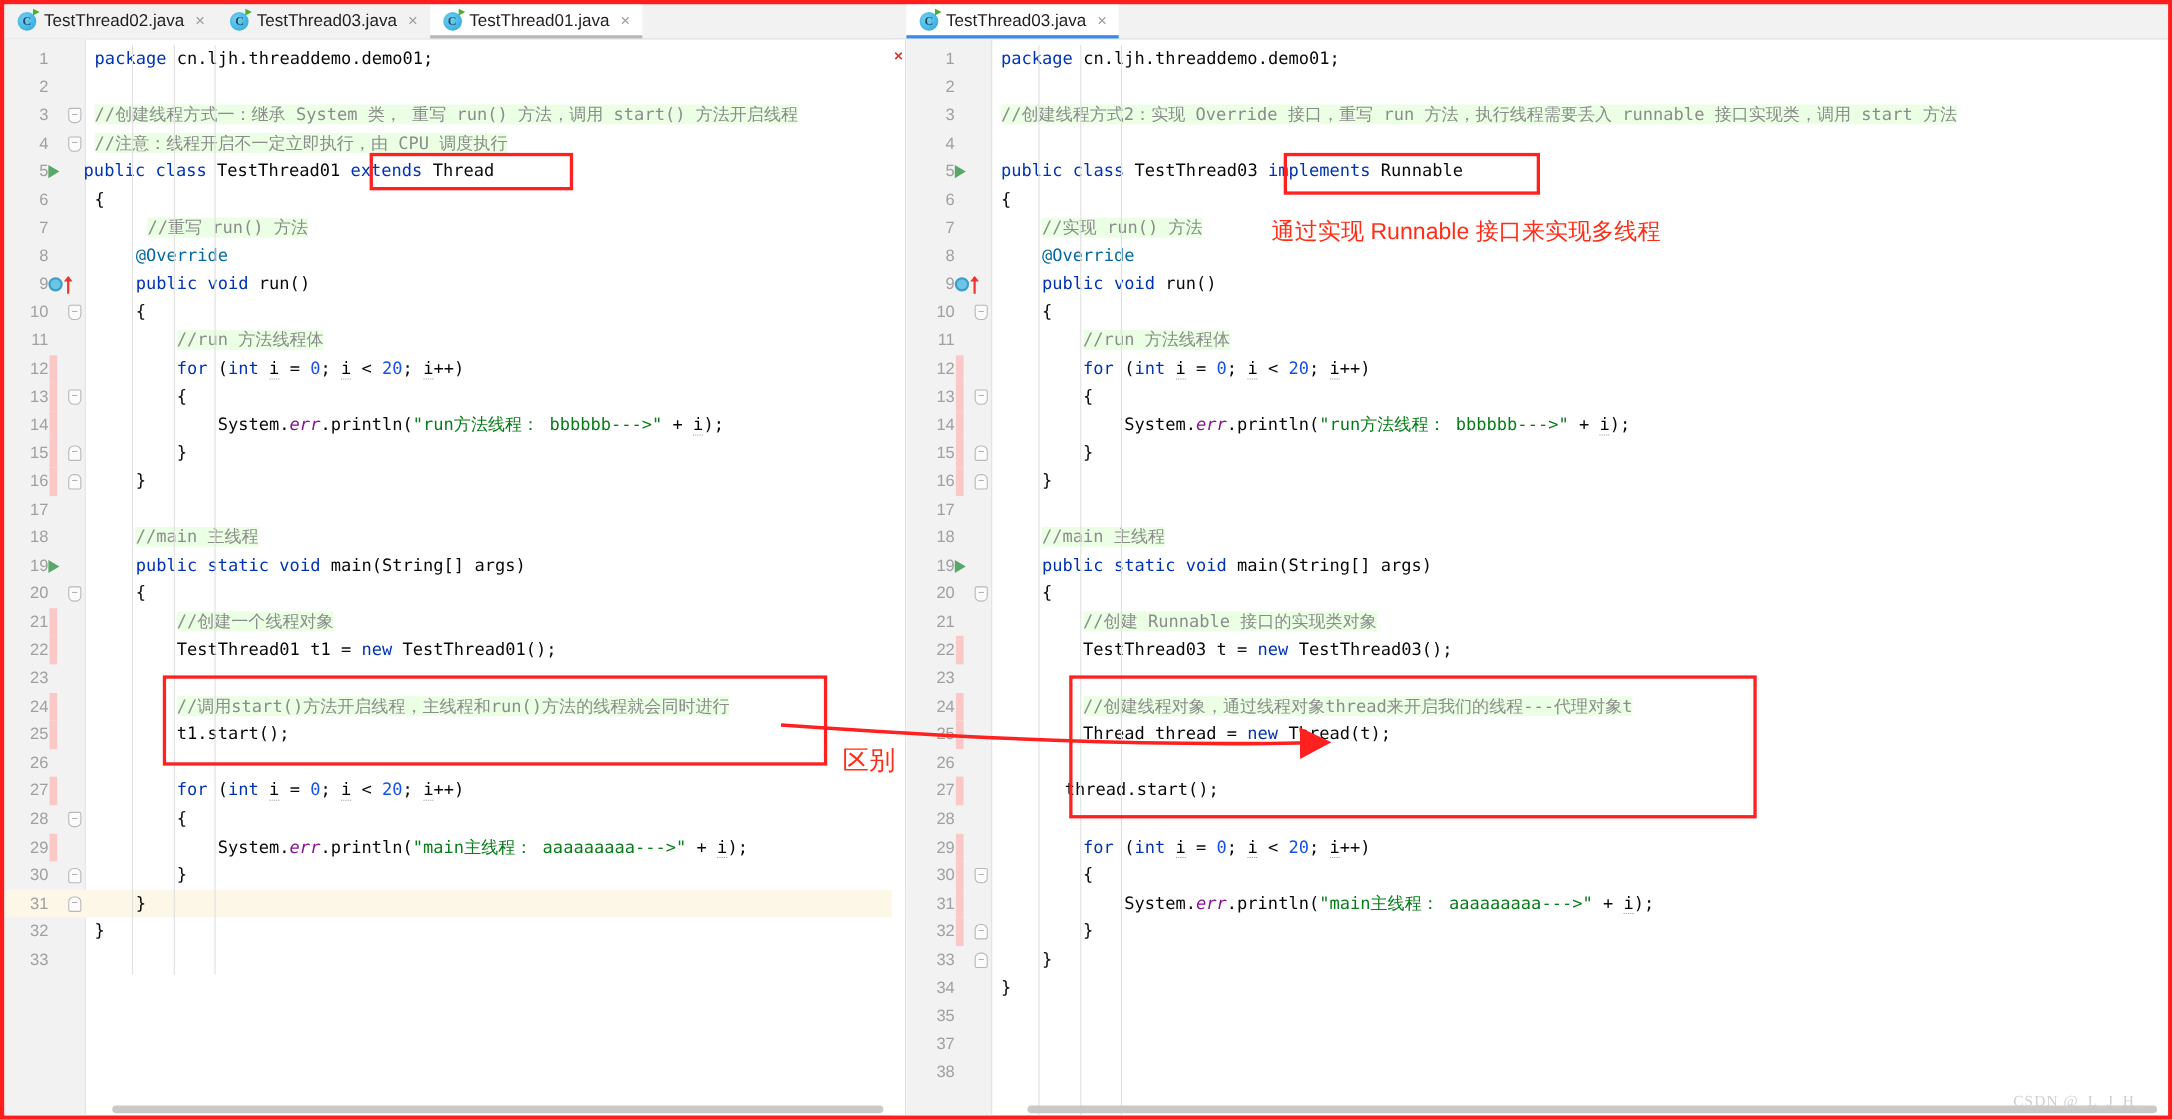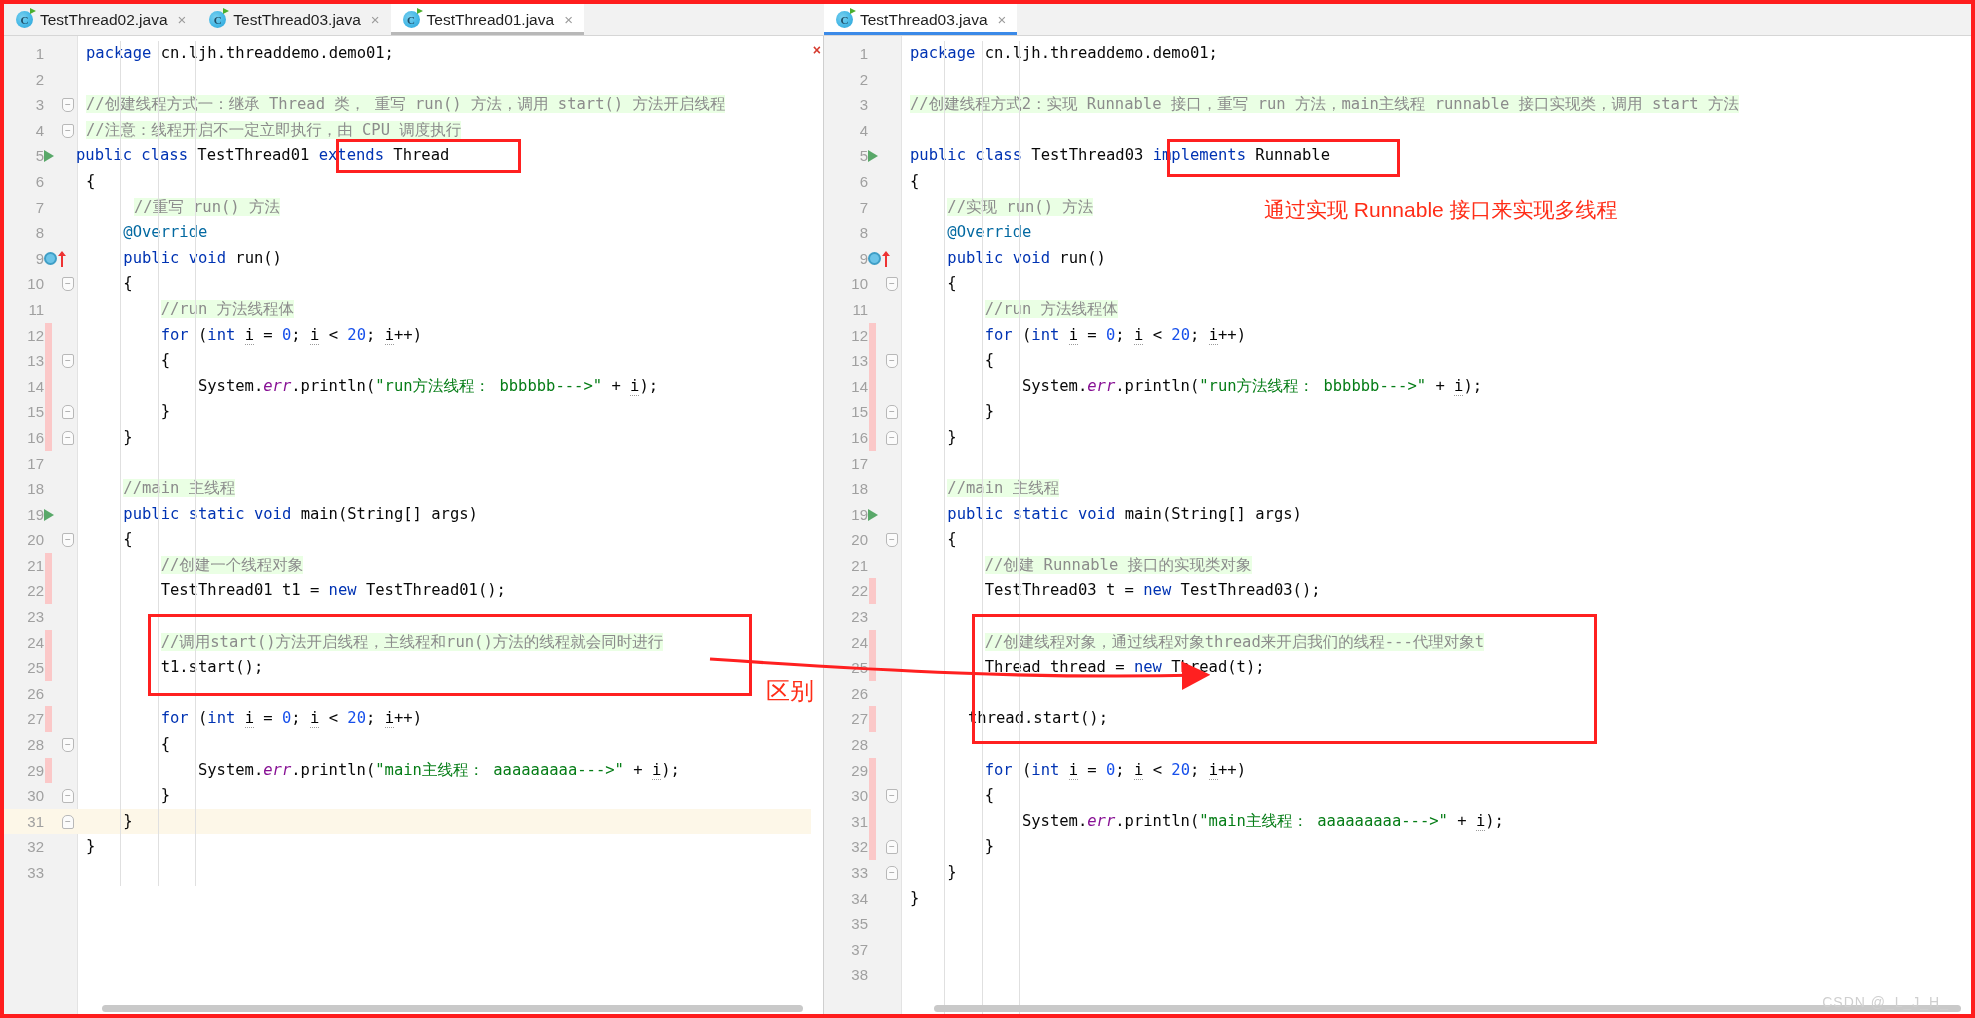--- a/index.html
+++ b/index.html
@@ -197,21 +197,21 @@
   }
   .hscroll {
     position: absolute; left: 98px; right: 20px; bottom: 2px; height: 7px;
   }
   .hscroll i {
     display:block; height: 7px; background: #c9c9c9; border-radius: 4px;
   }
   .watermark {
     position: absolute; right: 22px; bottom: 4px;
     color: #cfcfcf; font-size: 14px; letter-spacing: 1px;
-    font-family: Liberation Sans, sans-serif;
+    font-family: Liberation Serif, serif;
   }
 </style>
 </head>
 <body>
 
 <div id="root">
 
   <div class="tabbar" id="tabbar-left">
       <div class="tab">
         <span class="jicon">C</span>
@@ -236,21 +236,21 @@
         <span>TestThread03.java</span>
         <span class="tabclose">×</span>
       </div>
     </div>
 
   <div class="pane left" id="pane-left">
     <div class="gutter"></div>
     <div class="lines" id="lines-left">
         <div class="ln"><div class="num">1</div><div class="code" style="left: 82px;"><span class="kw">package</span><span class="pln"> cn.ljh.threaddemo.demo01;</span></div></div>
         <div class="ln"><div class="num">2</div><div class="code" style="left: 82px;"></div></div>
-        <div class="ln"><div class="num">3</div><div class="fold">−</div><div class="code" style="left: 82px;"><span class="cm">//创建线程方式一：继承 Thread 类， 重写 run() 方法，调用 start() 方法开启线程</span></div></div>
+        <div class="ln"><div class="num">3</div><div class="fold">−</div><div class="code" style="left: 82px;"><span class="cm">//创建线程方式一：继承 System 类， 重写 run() 方法，调用 start() 方法开启线程</span></div></div>
         <div class="ln"><div class="num">4</div><div class="fold">−</div><div class="code" style="left: 82px;"><span class="cm">//注意：线程开启不一定立即执行，由 CPU 调度执行</span></div></div>
         <div class="ln"><div class="num">5</div><div class="runmark"></div><div class="code" style="left: 72px;"><span class="kw">public class </span><span class="pln">TestThread01 </span><span class="kw">extends </span><span class="pln">Thread</span></div></div>
         <div class="ln"><div class="num">6</div><div class="code" style="left: 82px;"><span class="pln">{</span></div></div>
         <div class="ln"><div class="num">7</div><div class="code" style="left: 130px; text-align: center;"><span class="cm">//重写 run() 方法</span></div></div>
         <div class="ln"><div class="num">8</div><div class="code" style="left: 119.32px;"><span class="ann">@Override</span></div></div>
         <div class="ln"><div class="num">9</div><div class="ovmark"></div><div class="code" style="left: 119.32px;"><span class="kw">public void </span><span class="pln">run()</span></div></div>
         <div class="ln"><div class="num">10</div><div class="fold">−</div><div class="code" style="left: 119.32px;"><span class="pln">{</span></div></div>
         <div class="ln"><div class="num">11</div><div class="code" style="left: 156.64px;"><span class="cm">//run 方法线程体</span></div></div>
         <div class="ln"><div class="mod"></div><div class="num">12</div><div class="code" style="left: 156.64px;"><span class="kw">for </span><span class="pln">(</span><span class="kw">int </span><span class="lvar">i</span><span class="pln"> = </span><span class="num2">0</span><span class="pln">; </span><span class="lvar">i</span><span class="pln"> &lt; </span><span class="num2">20</span><span class="pln">; </span><span class="lvar">i</span><span class="pln">++)</span></div></div>
         <div class="ln"><div class="mod"></div><div class="num">13</div><div class="fold">−</div><div class="code" style="left: 156.64px;"><span class="pln">{</span></div></div>
@@ -284,21 +284,21 @@
     <div class="hscroll">
         <i></i>
       </div>
   </div>
 
   <div class="pane right" id="pane-right">
     <div class="gutter"></div>
     <div class="lines" id="lines-right">
         <div class="ln"><div class="num">1</div><div class="code" style="left: 86px;"><span class="kw">package</span><span class="pln"> cn.ljh.threaddemo.demo01;</span></div></div>
         <div class="ln"><div class="num">2</div><div class="code" style="left: 86px;"></div></div>
-        <div class="ln"><div class="num">3</div><div class="code" style="left: 86px;"><span class="cm">//创建线程方式2：实现 Runnable 接口，重写 run 方法，main主线程 runnable 接口实现类，调用 start 方法</span></div></div>
+        <div class="ln"><div class="num">3</div><div class="code" style="left: 86px;"><span class="cm">//创建线程方式2：实现 Override 接口，重写 run 方法，执行线程需要丢入 runnable 接口实现类，调用 start 方法</span></div></div>
         <div class="ln"><div class="num">4</div><div class="code" style="left: 86px;"></div></div>
         <div class="ln"><div class="num">5</div><div class="runmark"></div><div class="code" style="left: 86px;"><span class="kw">public class </span><span class="pln">TestThread03 </span><span class="kw">implements </span><span class="pln">Runnable</span></div></div>
         <div class="ln"><div class="num">6</div><div class="code" style="left: 86px;"><span class="pln">{</span></div></div>
         <div class="ln"><div class="num">7</div><div class="code" style="left: 123.32px;"><span class="cm">//实现 run() 方法</span></div></div>
         <div class="ln"><div class="num">8</div><div class="code" style="left: 123.32px;"><span class="ann">@Override</span></div></div>
         <div class="ln"><div class="num">9</div><div class="ovmark"></div><div class="code" style="left: 123.32px;"><span class="kw">public void </span><span class="pln">run()</span></div></div>
         <div class="ln"><div class="num">10</div><div class="fold">−</div><div class="code" style="left: 123.32px;"><span class="pln">{</span></div></div>
         <div class="ln"><div class="num">11</div><div class="code" style="left: 160.64px;"><span class="cm">//run 方法线程体</span></div></div>
         <div class="ln"><div class="mod"></div><div class="num">12</div><div class="code" style="left: 160.64px;"><span class="kw">for </span><span class="pln">(</span><span class="kw">int </span><span class="lvar">i</span><span class="pln"> = </span><span class="num2">0</span><span class="pln">; </span><span class="lvar">i</span><span class="pln"> &lt; </span><span class="num2">20</span><span class="pln">; </span><span class="lvar">i</span><span class="pln">++)</span></div></div>
         <div class="ln"><div class="mod"></div><div class="num">13</div><div class="fold">−</div><div class="code" style="left: 160.64px;"><span class="pln">{</span></div></div>
@@ -333,21 +333,21 @@
     <div class="hscroll" style="left:110px;right:10px;">
         <i></i>
       </div>
   </div>
 
   <div class="redbox" id="box-extends" style="left: 332px; top: 135.4px; width: 185px; height: 34px;"></div>
   <div class="redbox" id="box-implements" style="left: 1163px; top: 135.4px; width: 233px; height: 38px;"></div>
   <div class="redbox" id="box-start-left" style="left: 144px; top: 609.8px; width: 604px; height: 82px;"></div>
   <div class="redbox" id="box-thread-right" style="left: 968px; top: 609.8px; width: 625px; height: 130px;"></div>
 
-  <div class="redtext" id="note-right" style="left: 1260px; top: 191.6px;">通过实现 Runnable 接口来实现多线程</div>
+  <div class="redtext" id="note-right" style="left: 1152px; top: 191.6px;">通过实现 Runnable 接口来实现多线程</div>
   <div class="redtext big" id="note-diff" style="left: 762px; top: 671px;">区别</div>
 
   <svg class="arrow-svg" id="diff-arrow" width="560" height="70" style="left:700px;top:625px;">
     <defs>
       <marker id="ah" markerWidth="9" markerHeight="9" refX="7" refY="4.5" orient="auto">
         <path d="M0,0 L9,4.5 L0,9 z" fill="#ff2020"></path>
       </marker>
     </defs>
     <path d="M6,30 C180,42 330,50 500,46" stroke="#ff2020" stroke-width="3.2" fill="none" marker-end="url(#ah)"></path>
   </svg>

